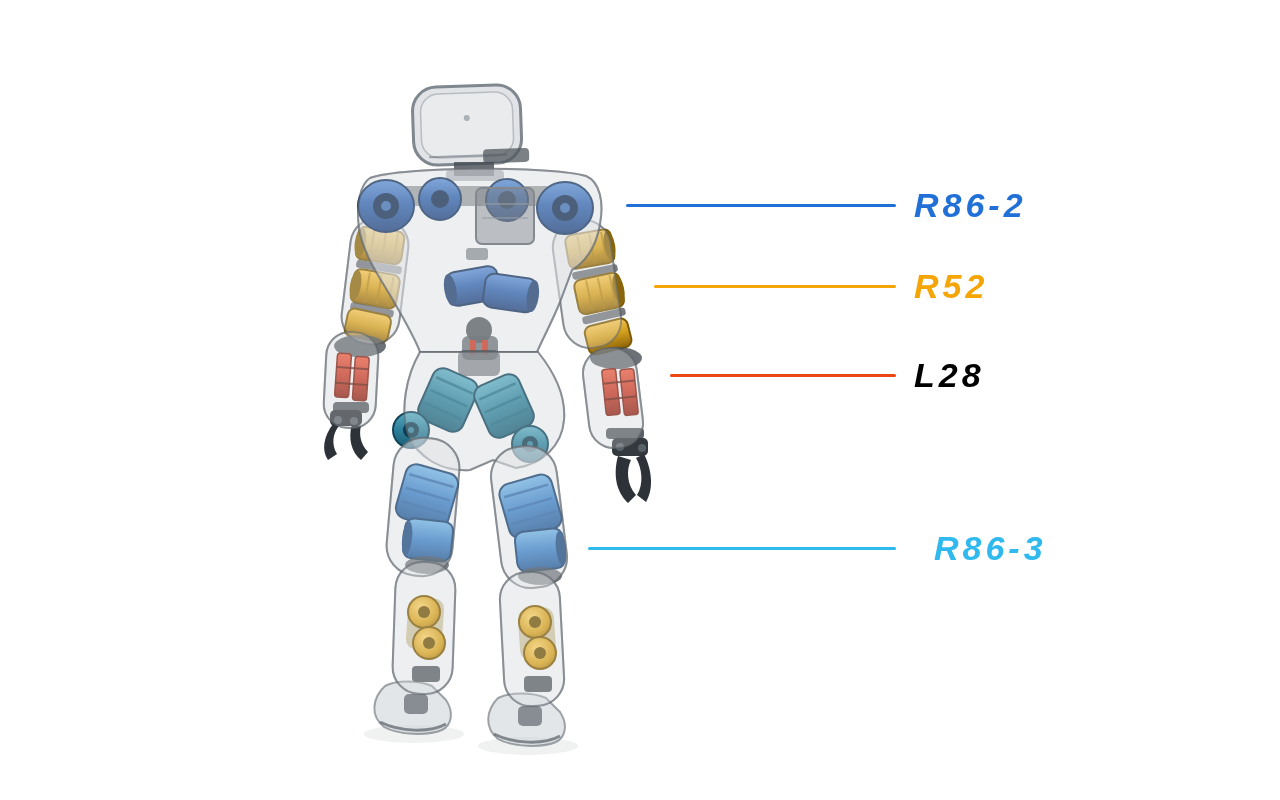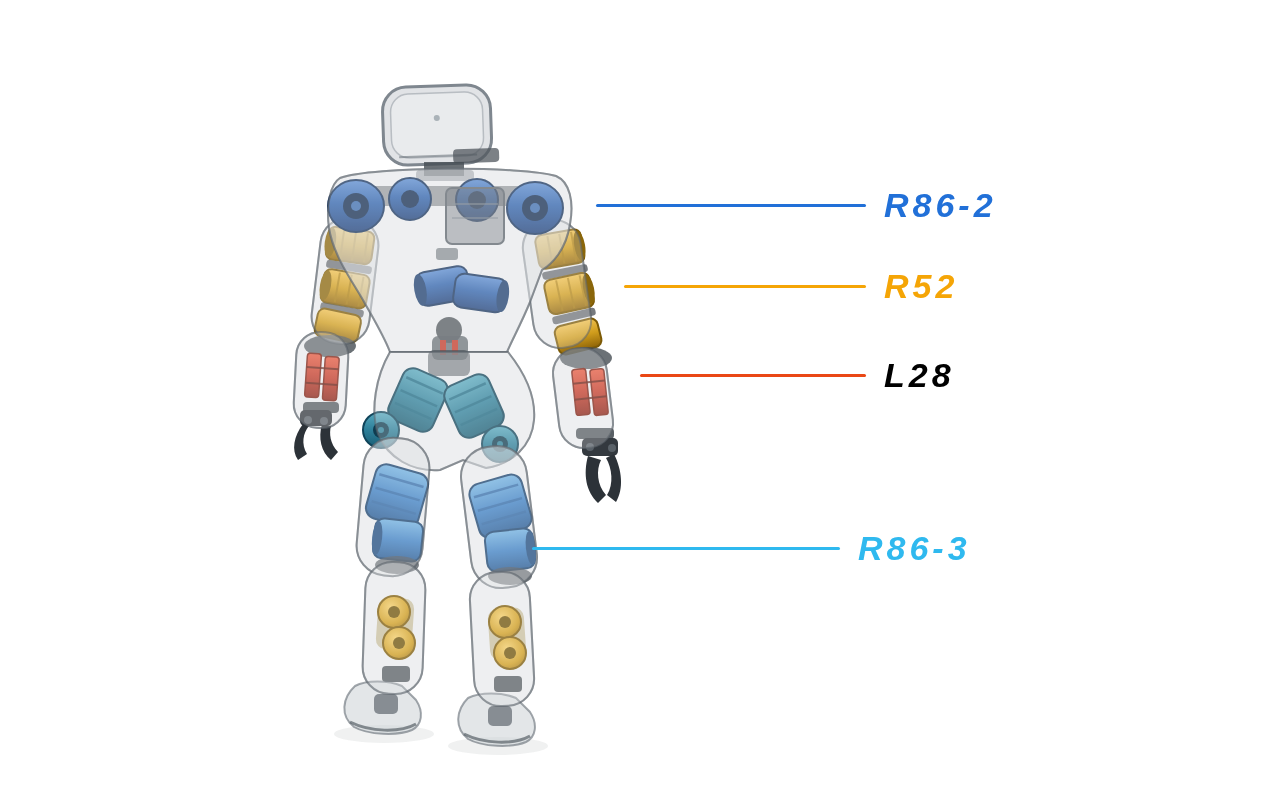--- a/index.html
+++ b/index.html
@@ -1,32 +1,32 @@
 <!DOCTYPE html>
 <html><head>
 <meta charset="utf-8">
 <style>
   html,body{margin:0;padding:0;}
   body{
     width:1280px;height:800px;overflow:hidden;background:#ffffff;
     font-family:"Liberation Sans",sans-serif;position:relative;
   }
-  .stage{position:absolute;inset:0;}
+  .stage{position:absolute;inset:0;margin-left:30px;}
   svg.robot{position:absolute;left:0;top:0;}
   .callout{position:absolute;display:flex;align-items:center;transform:translateY(-50%);}
   .callout-line{height:3px;border-radius:2px;}
   .callout-label{
     font-style:italic;font-weight:600;font-size:34px;line-height:1;
     letter-spacing:4px;margin-left:18px;white-space:nowrap;
     font-family:"Liberation Sans",sans-serif;
   }
   .callout-0{left:596px;top:205px;} .callout-0 .callout-line{width:270px;}
   .callout-1{left:624px;top:286px;justify-content:center;} .callout-1 .callout-line{width:242px;}
   .callout-2{left:640px;top:375px;} .callout-2 .callout-line{width:226px;}
-  .callout-3{left:532px;top:548px;} .callout-3 .callout-line{width:308px;}
+  .callout-3{left:558px;top:548px;gap:20px;} .callout-3 .callout-line{width:308px;}
 </style>
 </head>
 <body>
 
 <div class="stage">
 
   <svg class="robot" width="1280" height="800" viewBox="0 0 1280 800">
     <defs>
       <linearGradient id="gBlue" x1="0" y1="0" x2="0" y2="1">
         <stop offset="0" stop-color="#5b8cd0"></stop>

